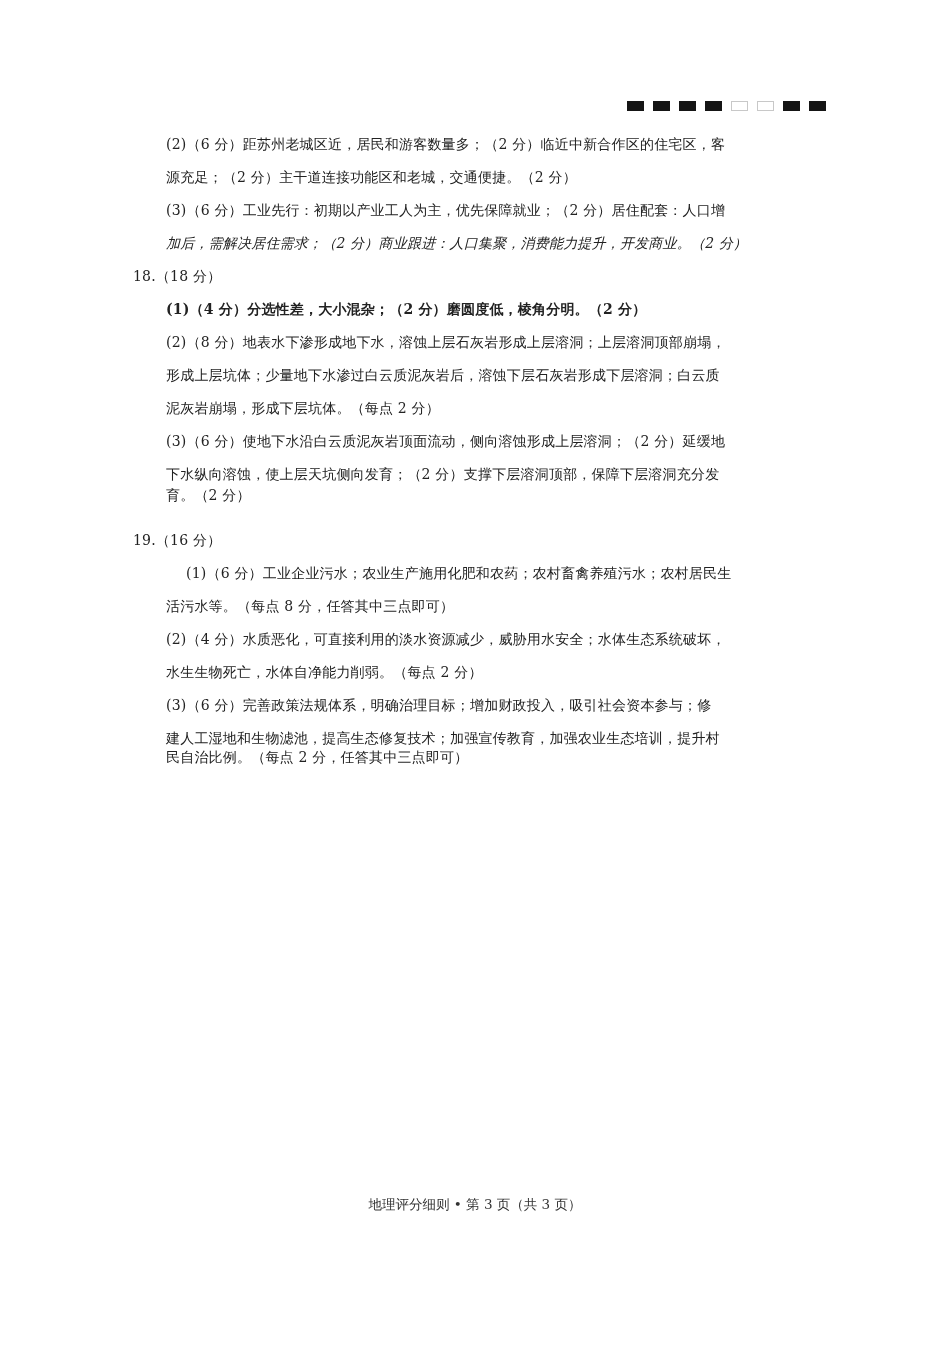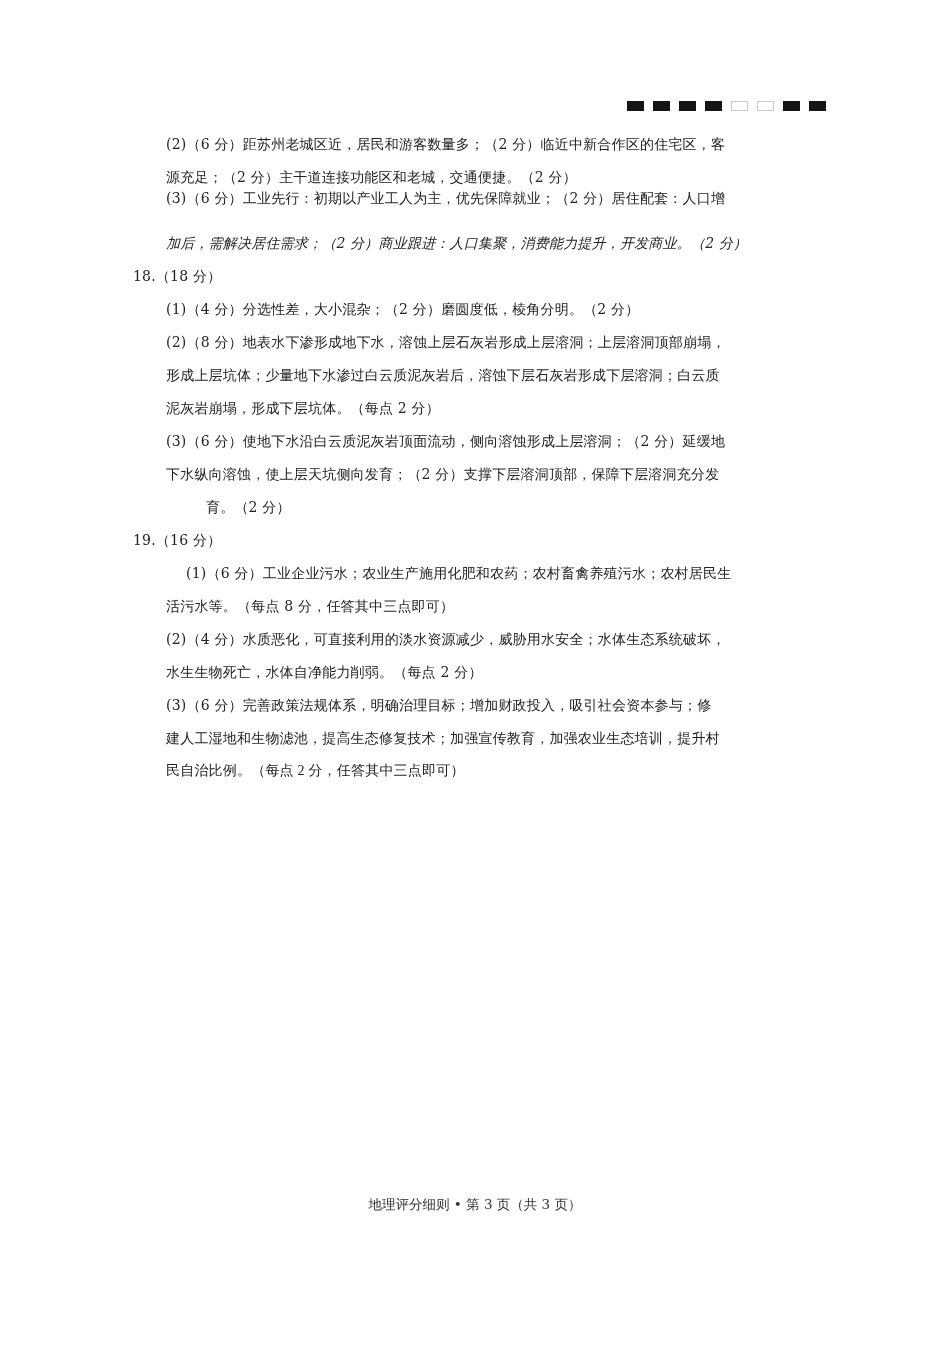--- a/index.html
+++ b/index.html
@@ -24,33 +24,33 @@
   <div class="mark filled"></div>
   <div class="mark empty"></div>
   <div class="mark empty"></div>
   <div class="mark filled"></div>
   <div class="mark filled"></div>
 </div>
 
 <div class="content">
   <div class="line indent" style="top: 6px;">(2)（6 分）距苏州老城区近，居民和游客数量多；（2 分）临近中新合作区的住宅区，客</div>
   <div class="line indent" style="top: 39px;">源充足；（2 分）主干道连接功能区和老城，交通便捷。（2 分）</div>
-  <div class="line indent" style="top: 60px;">(3)（6 分）工业先行：初期以产业工人为主，优先保障就业；（2 分）居住配套：人口增</div>
+  <div class="line indent" style="top: 72px;">(3)（6 分）工业先行：初期以产业工人为主，优先保障就业；（2 分）居住配套：人口增</div>
   <div class="line indent" style="top: 105px; font-style: italic;">加后，需解决居住需求；（2 分）商业跟进：人口集聚，消费能力提升，开发商业。（2 分）</div>
   <div class="line" style="top: 138px;">18.（18 分）</div>
-  <div class="line indent" style="top: 171px;">(1)（4 分）分选性差，大小混杂；（2 分）磨圆度低，棱角分明。（2 分）</div>
+  <div class="line indent" style="top: 171px; font-weight: bold;">(1)（4 分）分选性差，大小混杂；（2 分）磨圆度低，棱角分明。（2 分）</div>
   <div class="line indent" style="top: 204px;">(2)（8 分）地表水下渗形成地下水，溶蚀上层石灰岩形成上层溶洞；上层溶洞顶部崩塌，</div>
   <div class="line indent" style="top: 237px; text-align: right;">形成上层坑体；少量地下水渗过白云质泥灰岩后，溶蚀下层石灰岩形成下层溶洞；白云质</div>
   <div class="line indent" style="top: 270px;">泥灰岩崩塌，形成下层坑体。（每点 2 分）</div>
   <div class="line indent" style="top: 303px;">(3)（6 分）使地下水沿白云质泥灰岩顶面流动，侧向溶蚀形成上层溶洞；（2 分）延缓地</div>
   <div class="line indent" style="top: 336px;">下水纵向溶蚀，使上层天坑侧向发育；（2 分）支撑下层溶洞顶部，保障下层溶洞充分发</div>
-  <div class="line indent" style="top: 369px; margin-left: 40px;">育。（2 分）</div>
+  <div class="line indent" style="top: 357px;">育。（2 分）</div>
   <div class="line" style="top: 402px;">19.（16 分）</div>
   <div class="line indent" style="top: 435px; margin-left: 20px;">(1)（6 分）工业企业污水；农业生产施用化肥和农药；农村畜禽养殖污水；农村居民生</div>
   <div class="line indent" style="top: 468px;">活污水等。（每点 8 分，任答其中三点即可）</div>
   <div class="line indent" style="top: 501px;">(2)（4 分）水质恶化，可直接利用的淡水资源减少，威胁用水安全；水体生态系统破坏，</div>
   <div class="line indent" style="top: 534px;">水生生物死亡，水体自净能力削弱。（每点 2 分）</div>
   <div class="line indent" style="top: 567px;">(3)（6 分）完善政策法规体系，明确治理目标；增加财政投入，吸引社会资本参与；修</div>
   <div class="line indent" style="top: 600px;">建人工湿地和生物滤池，提高生态修复技术；加强宣传教育，加强农业生态培训，提升村</div>
-  <div class="line indent" style="top: 633px; font-family: Liberation Serif, serif;">民自治比例。（每点 2 分，任答其中三点即可）</div>
+  <div class="line indent" style="top: 619px;">民自治比例。（每点 2 分，任答其中三点即可）</div>
 </div>
 
 <div class="footer">地理评分细则 • 第 3 页（共 3 页）</div>
 
 </body></html>

